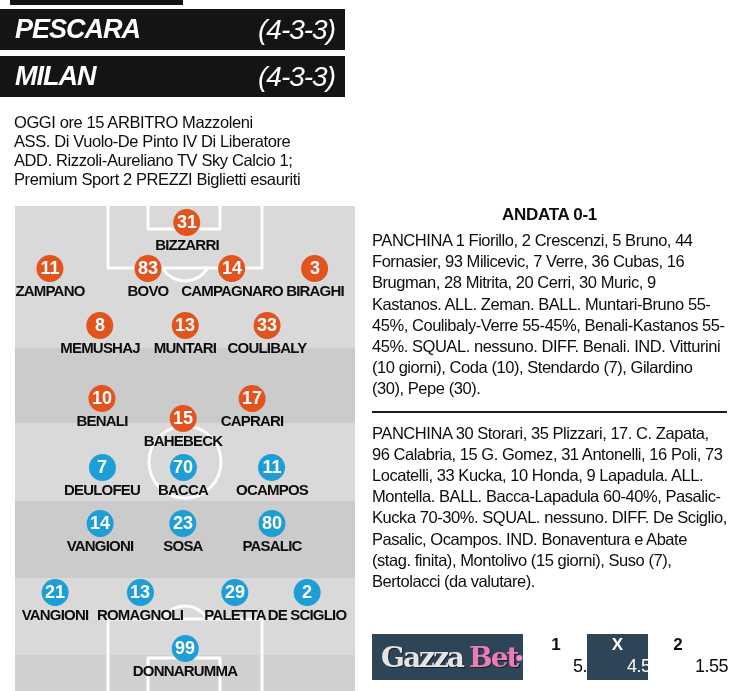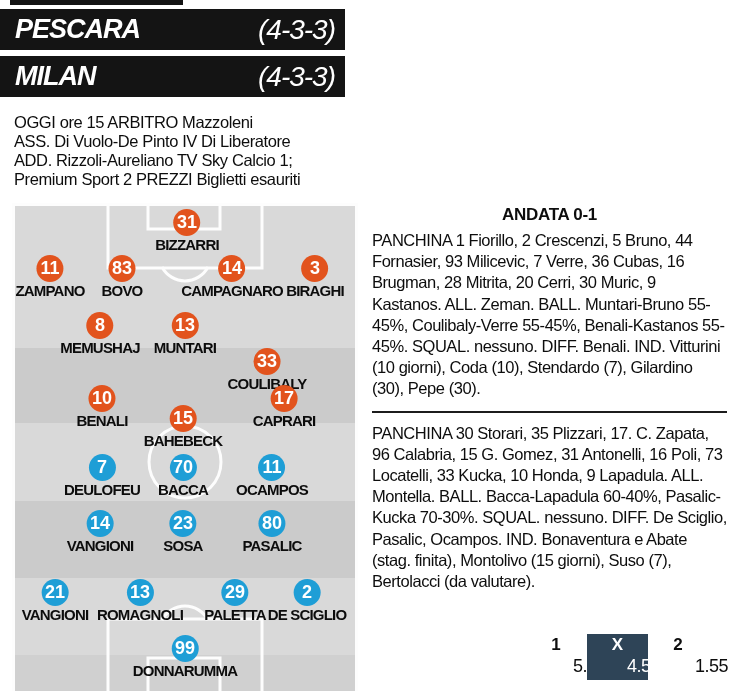--- a/index.html
+++ b/index.html
@@ -88,29 +88,29 @@
         <circle cx="173" cy="259" r="36"></circle>
         <path d="M96,488 V416 H250 V488"></path>
         <path d="M136,488 V455 H208 V488"></path>
         <path d="M150,417 A26,26 0 0 1 196,417"></path>
       </g>
       <circle cx="173" cy="259" r="2.5" fill="#c2c2c2"></circle>
     </svg>
     <div id="players">
         <div class="player" style="left: 175px; top: 5.5px;"><span class="pnum" style="background: rgb(226, 83, 29);">31</span><span class="pname">BIZZARRI</span></div>
         <div class="player" style="left: 38px; top: 51.5px;"><span class="pnum" style="background: rgb(226, 83, 29);">11</span><span class="pname">ZAMPANO</span></div>
-        <div class="player" style="left: 110px; top: 51.5px;"><span class="pnum" style="background: rgb(226, 83, 29);">83</span><span class="pname">BOVO</span></div>
+        <div class="player" style="left: 136px; top: 51.5px;"><span class="pnum" style="background: rgb(226, 83, 29);">83</span><span class="pname">BOVO</span></div>
         <div class="player" style="left: 220px; top: 51.5px;"><span class="pnum" style="background: rgb(226, 83, 29);">14</span><span class="pname">CAMPAGNARO</span></div>
         <div class="player" style="left: 303px; top: 51.5px;"><span class="pnum" style="background: rgb(226, 83, 29);">3</span><span class="pname">BIRAGHI</span></div>
         <div class="player" style="left: 88px; top: 108.5px;"><span class="pnum" style="background: rgb(226, 83, 29);">8</span><span class="pname">MEMUSHAJ</span></div>
         <div class="player" style="left: 173px; top: 108.5px;"><span class="pnum" style="background: rgb(226, 83, 29);">13</span><span class="pname">MUNTARI</span></div>
-        <div class="player" style="left: 255px; top: 108.5px;"><span class="pnum" style="background: rgb(226, 83, 29); margin-top: 36px;">33</span><span class="pname">COULIBALY</span></div>
+        <div class="player" style="left: 255px; top: 108.5px;"><span class="pnum" style="background: rgb(226, 83, 29);">33</span><span class="pname">COULIBALY</span></div>
         <div class="player" style="left: 90px; top: 181.5px;"><span class="pnum" style="background: rgb(226, 83, 29);">10</span><span class="pname">BENALI</span></div>
         <div class="player" style="left: 171px; top: 181.5px;"><span class="pnum" style="background: rgb(226, 83, 29); margin-top: 20px;">15</span><span class="pname">BAHEBECK</span></div>
-        <div class="player" style="left: 272px; top: 181.5px;"><span class="pnum" style="background: rgb(226, 83, 29);">17</span><span class="pname">CAPRARI</span></div>
+        <div class="player" style="left: 240px; top: 181.5px;"><span class="pnum" style="background: rgb(226, 83, 29);">17</span><span class="pname">CAPRARI</span></div>
         <div class="player" style="left: 90px; top: 250.5px;"><span class="pnum" style="background: rgb(30, 158, 214);">7</span><span class="pname">DEULOFEU</span></div>
         <div class="player" style="left: 171px; top: 250.5px;"><span class="pnum" style="background: rgb(30, 158, 214);">70</span><span class="pname">BACCA</span></div>
         <div class="player" style="left: 260px; top: 250.5px;"><span class="pnum" style="background: rgb(30, 158, 214);">11</span><span class="pname">OCAMPOS</span></div>
         <div class="player" style="left: 88px; top: 306.5px;"><span class="pnum" style="background: rgb(30, 158, 214);">14</span><span class="pname">VANGIONI</span></div>
         <div class="player" style="left: 171px; top: 306.5px;"><span class="pnum" style="background: rgb(30, 158, 214);">23</span><span class="pname">SOSA</span></div>
         <div class="player" style="left: 260px; top: 306.5px;"><span class="pnum" style="background: rgb(30, 158, 214);">80</span><span class="pname">PASALIC</span></div>
         <div class="player" style="left: 43px; top: 375.5px;"><span class="pnum" style="background: rgb(30, 158, 214);">21</span><span class="pname">VANGIONI</span></div>
         <div class="player" style="left: 128px; top: 375.5px;"><span class="pnum" style="background: rgb(30, 158, 214);">13</span><span class="pname">ROMAGNOLI</span></div>
         <div class="player" style="left: 223px; top: 375.5px;"><span class="pnum" style="background: rgb(30, 158, 214);">29</span><span class="pname">PALETTA</span></div>
         <div class="player" style="left: 295px; top: 375.5px;"><span class="pnum" style="background: rgb(30, 158, 214);">2</span><span class="pname">DE SCIGLIO</span></div>
@@ -119,20 +119,34 @@
   </div>
 
   <div class="right-col">
     <div class="andata">ANDATA 0-1</div>
     <div class="notes"><span class="bseg">PANCHINA</span><span> 1 Fiorillo, 2 Crescenzi, 5 Bruno, 44 Fornasier, 93 Milicevic, 7 Verre, 36 Cubas, 16 Brugman, 28 Mitrita, 20 Cerri, 30 Muric, 9 Kastanos. </span><span class="bseg">ALL.</span><span> Zeman. </span><span class="bseg">BALL.</span><span> Muntari-Bruno 55-45%, Coulibaly-Verre 55-45%, Benali-Kastanos 55-45%. </span><span class="bseg">SQUAL.</span><span> nessuno. </span><span class="bseg">DIFF.</span><span> Benali. </span><span class="bseg">IND.</span><span> Vitturini (10 giorni), Coda (10), Stendardo (7), Gilardino (30), Pepe (30).</span></div>
     <hr class="divider">
     <div class="notes"><span class="bseg">PANCHINA</span><span> 30 Storari, 35 Plizzari, 17. C. Zapata, 96 Calabria, 15 G. Gomez, 31 Antonelli, 16 Poli, 73 Locatelli, 33 Kucka, 10 Honda, 9 Lapadula. </span><span class="bseg">ALL.</span><span> Montella. </span><span class="bseg">BALL.</span><span> Bacca-Lapadula 60-40%, Pasalic-Kucka 70-30%. </span><span class="bseg">SQUAL.</span><span> nessuno. </span><span class="bseg">DIFF.</span><span> De Sciglio, Pasalic, Ocampos. </span><span class="bseg">IND.</span><span> Bonaventura e Abate (stag. finita), Montolivo (15 giorni), Suso (7), Bertolacci (da valutare).</span></div>
   </div>
 
   <div class="betting">
+    <div class="gb-logo">
+      <span class="gb-gazza">Gazza</span>
+      <span class="gb-bet">Bet</span>
+      <svg class="gb-ball" width="36" height="36" viewBox="0 0 40 40">
+        <circle cx="20" cy="20" r="18.5" fill="#ee7cb4"></circle>
+        <g fill="none" stroke="#f9d3e7" stroke-width="2">
+          <path d="M6,10 Q20,22 36,14"></path>
+          <path d="M4,24 Q20,30 37,22"></path>
+          <path d="M14,2.5 Q10,20 16,37.5"></path>
+          <path d="M28,3.5 Q25,20 30,36"></path>
+        </g>
+        <circle cx="20" cy="20" r="18.5" fill="none" stroke="#d4639c" stroke-width="1.5"></circle>
+      </svg>
+    </div>
     <div class="odds-col c1">
       <div class="odd-label">1</div>
       <div class="odd-value">5.75</div>
     </div>
     <div class="odds-col cx">
       <div class="odd-label">X</div>
       <div class="odd-value">4.50</div>
     </div>
     <div class="odds-col c2">
       <div class="odd-label">2</div>

